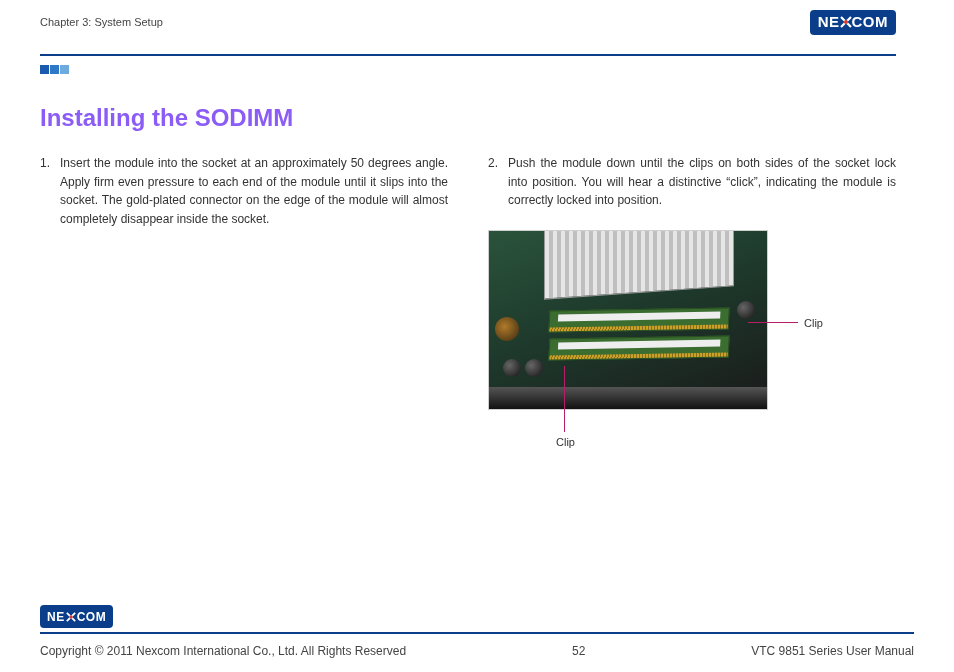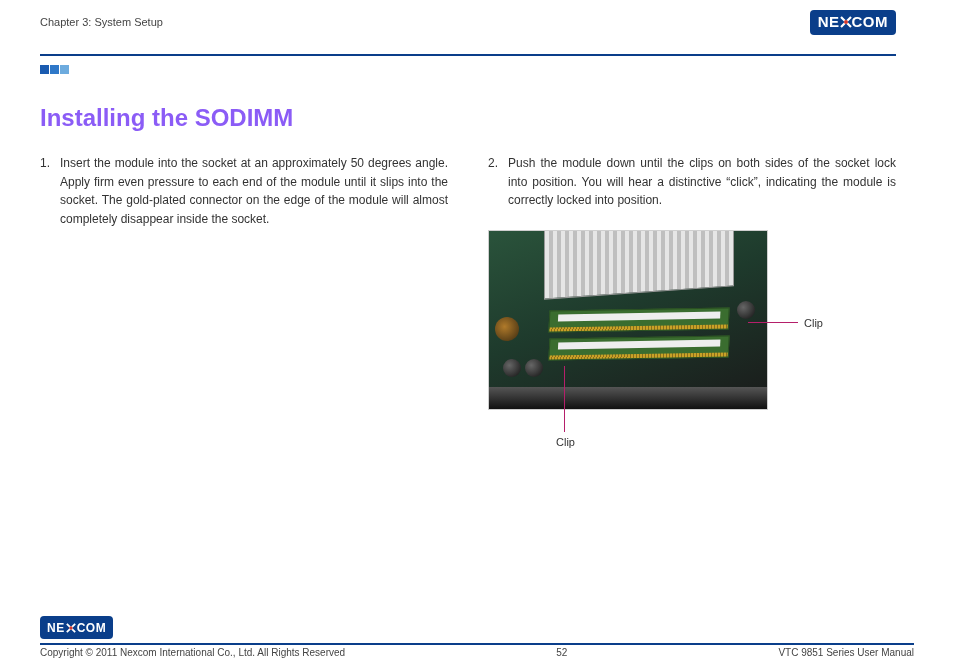--- a/index.html
+++ b/index.html
@@ -185,23 +185,23 @@
     margin-top: 4px;
   }
   .logo-bottom {
     margin-bottom: 2px;
   }
   .logo-bottom .logo-plate { padding: 2px 7px 3px 7px; }
   .logo-bottom .logo-text { font-size: 12px; }
   .foot-row {
     display: flex;
     justify-content: space-between;
-    font-size: 10px;
+    font-size: 12px;
     color: #444;
-    margin-top: 2px;
+    margin-top: 10px;
   }
 </style>
 </head>
 <body>
 
 <div class="page">
   <div class="header">
     <div class="chapter">Chapter 3: System Setup</div>
     <div class="logo-top">
       <span class="logo-plate">

